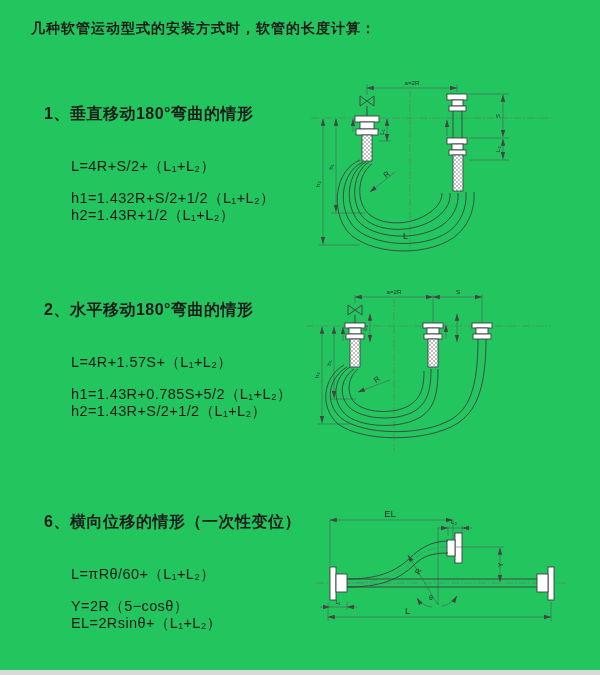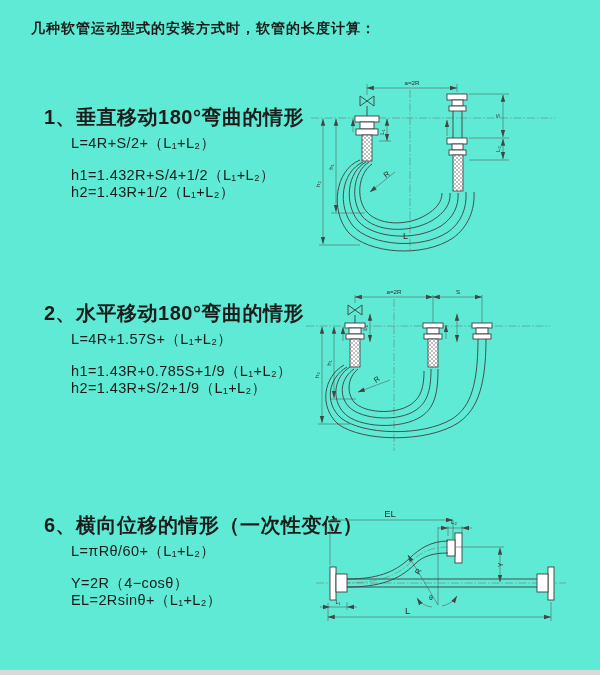--- a/index.html
+++ b/index.html
@@ -1,22 +1,22 @@
 <!DOCTYPE html>
 <html><head>
 <meta charset="utf-8">
 <style>
   html,body{margin:0;padding:0;}
   body{width:600px;height:675px;background:#ffffff;position:relative;overflow:hidden;
        font-family:"Liberation Sans", sans-serif;color:#1c1c1c;}
-  .page{position:absolute;inset:0;background:#5eead4;}
+  .page{position:absolute;inset:0;background:#22c55e;}
   .title{position:absolute;left:31px;top:20px;font-size:14px;font-weight:bold;letter-spacing:1px;}
   .sec{position:absolute;left:0;top:0;width:300px;}
-  .heading{position:absolute;left:44px;top:0;font-size:20px;font-weight:bold;letter-spacing:0.5px;white-space:nowrap;}
-  .formula{position:absolute;left:71px;font-size:14.5px;font-weight:400;letter-spacing:0.4px;white-space:nowrap;}
+  .heading{position:absolute;left:44px;top:0;font-size:16px;font-weight:bold;letter-spacing:0.5px;white-space:nowrap;}
+  .formula{position:absolute;left:71px;font-size:14.5px;font-weight:400;letter-spacing:0.4px;white-space:nowrap;margin-top:23px;}
   .f1{top:30px}.f2{top:62px}.f3{top:79px}
   svg{position:absolute;overflow:visible;}
   svg text{font-family:"Liberation Sans", sans-serif;fill:#2e2e2e;}
   .obj{stroke:#3f3f3f;stroke-width:0.9;fill:none;}
   .objf{stroke:#3f3f3f;stroke-width:0.9;fill:#ffffff;}
   .hose{stroke:#3f3f3f;stroke-width:0.8;fill:url(#hx);}
   .dim{stroke:#555;stroke-width:0.55;fill:none;}
   .chain{stroke:#6f6f6f;stroke-width:0.5;fill:none;stroke-dasharray:8 2 1.5 2;}
   .lbl{font-size:6.2px;}
   .lblb{font-size:9px;}
@@ -25,35 +25,35 @@
 </head>
 <body>
 
 <div class="page">
 
   <div class="title">几种软管运动型式的安装方式时，软管的长度计算：</div>
 
   <div class="sec" style="top:104px">
     <div class="heading">1、垂直移动180°弯曲的情形</div>
     <div class="formula f1">L=4R+S/2+（L₁+L₂）</div>
-    <div class="formula f2">h1=1.432R+S/4+1/2（L₁+L₂）</div>
+    <div class="formula f2">h1=1.432R+S/2+1/2（L₁+L₂）</div>
     <div class="formula f3">h2=1.43R+1/2（L₁+L₂）</div>
   </div>
 
   <div class="sec" style="top:300px">
     <div class="heading">2、水平移动180°弯曲的情形</div>
     <div class="formula f1">L=4R+1.57S+（L₁+L₂）</div>
-    <div class="formula f2">h1=1.43R+0.785S+1/9（L₁+L₂）</div>
-    <div class="formula f3">h2=1.43R+S/2+1/9（L₁+L₂）</div>
+    <div class="formula f2">h1=1.43R+0.785S+5/2（L₁+L₂）</div>
+    <div class="formula f3">h2=1.43R+S/2+1/2（L₁+L₂）</div>
   </div>
 
   <div class="sec" style="top:512px">
     <div class="heading">6、横向位移的情形（一次性变位）</div>
     <div class="formula f1">L=πRθ/60+（L₁+L₂）</div>
-    <div class="formula f2">Y=2R（4−cosθ）</div>
+    <div class="formula f2">Y=2R（5−cosθ）</div>
     <div class="formula f3">EL=2Rsinθ+（L₁+L₂）</div>
   </div>
 
   <svg style="left:303px;top:72px" width="292" height="185" viewBox="0 0 292 185">
     <defs>
       <pattern id="hx" width="4" height="4" patternUnits="userSpaceOnUse">
         <rect width="4" height="4" fill="#fff"></rect>
         <path d="M0 4 L4 0 M0 0 L4 4" stroke="#8a8a8a" stroke-width="0.55"></path>
       </pattern>
       <marker id="mE" markerUnits="userSpaceOnUse" markerWidth="8" markerHeight="6" refX="7.2" refY="3" orient="auto">

